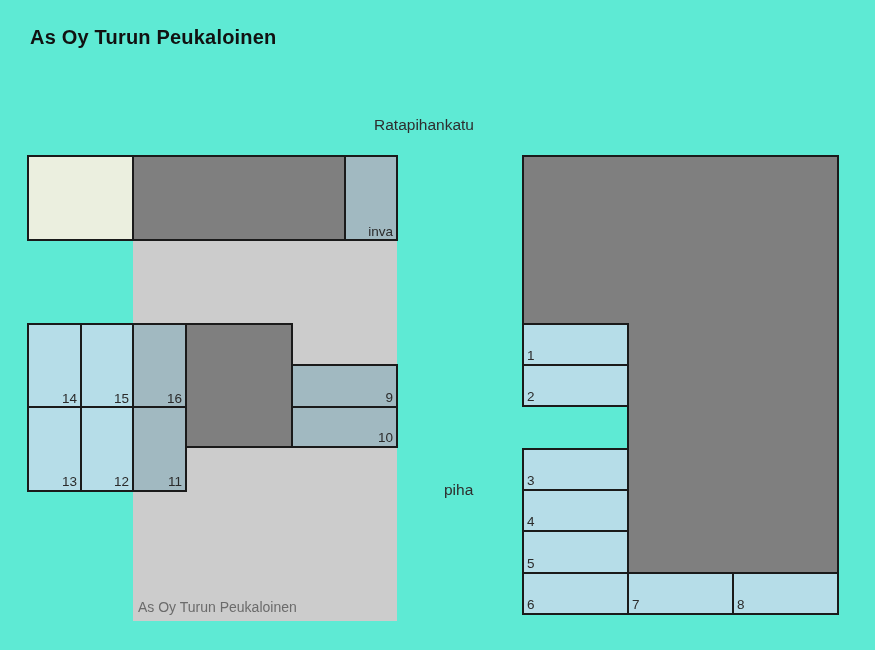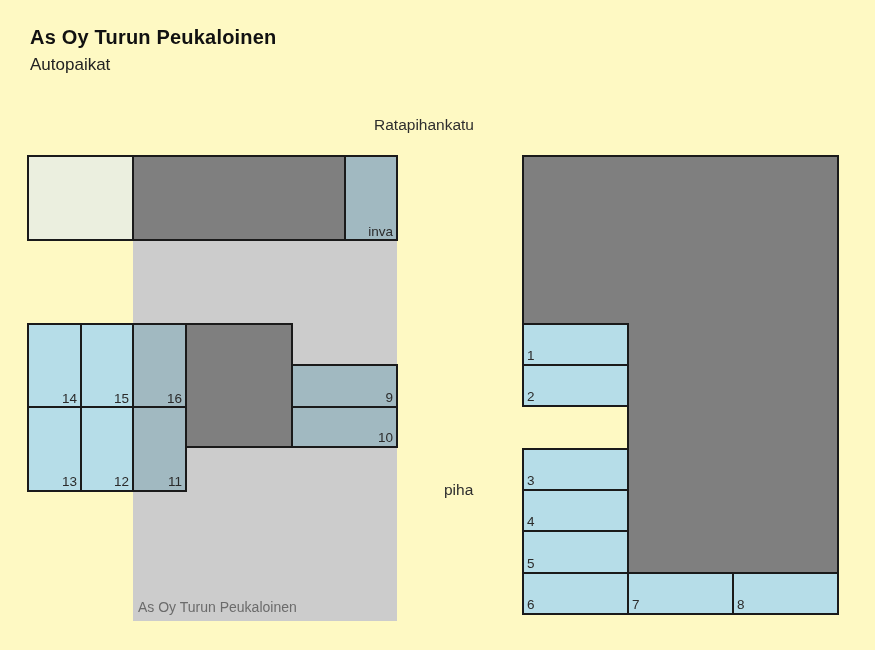--- a/index.html
+++ b/index.html
@@ -1,41 +1,40 @@
 <!DOCTYPE html>
 <html><head>
 <meta charset="utf-8">
 <style>
   html, body { margin: 0; padding: 0; background: #ffffff; }
   .page {
     position: relative;
     width: 875px;
     height: 650px;
-    background: #fef9c3;
+    background: #5eead4;
     overflow: hidden;
     font-family: "Liberation Sans", sans-serif;
   }
   .header { position: absolute; left: 30px; top: 26px; }
   .title   { font-size: 20px; font-weight: bold; color: #111111; letter-spacing: 0.2px; }
   .subtitle{ font-size: 17px; color: #222222; margin-top: 6px; }
   svg.plan { position: absolute; left: 0; top: 0; }
   .ln      { stroke: #1a1a1a; stroke-width: 2; }
   .noline  { stroke: none; }
   .num     { font-size: 13.5px; fill: #2b2b2b; font-family: "Liberation Sans", sans-serif; }
   .lbl     { font-size: 15.5px; fill: #2e2e2e; font-family: "Liberation Sans", sans-serif; }
   .band-lbl{ font-size: 14px;  fill: #6b6b6b; font-family: "Liberation Sans", sans-serif; }
 </style>
 </head>
 <body>
 
 <div class="page">
 
   <div class="header">
     <div class="title">As Oy Turun Peukaloinen</div>
-    <div class="subtitle">Autopaikat</div>
   </div>
 
   <svg class="plan" width="875" height="650" viewBox="0 0 875 650">
 
     <text class="lbl" x="424" y="130" text-anchor="middle">Ratapihankatu</text>
 
     <rect class="noline" x="133" y="240" width="264" height="381" fill="#cccccc"></rect>
     <text class="band-lbl" x="138" y="612">As Oy Turun Peukaloinen</text>
 
     <rect class="ln" x="28" y="156" width="105" height="84" fill="#ebefdf"></rect>

